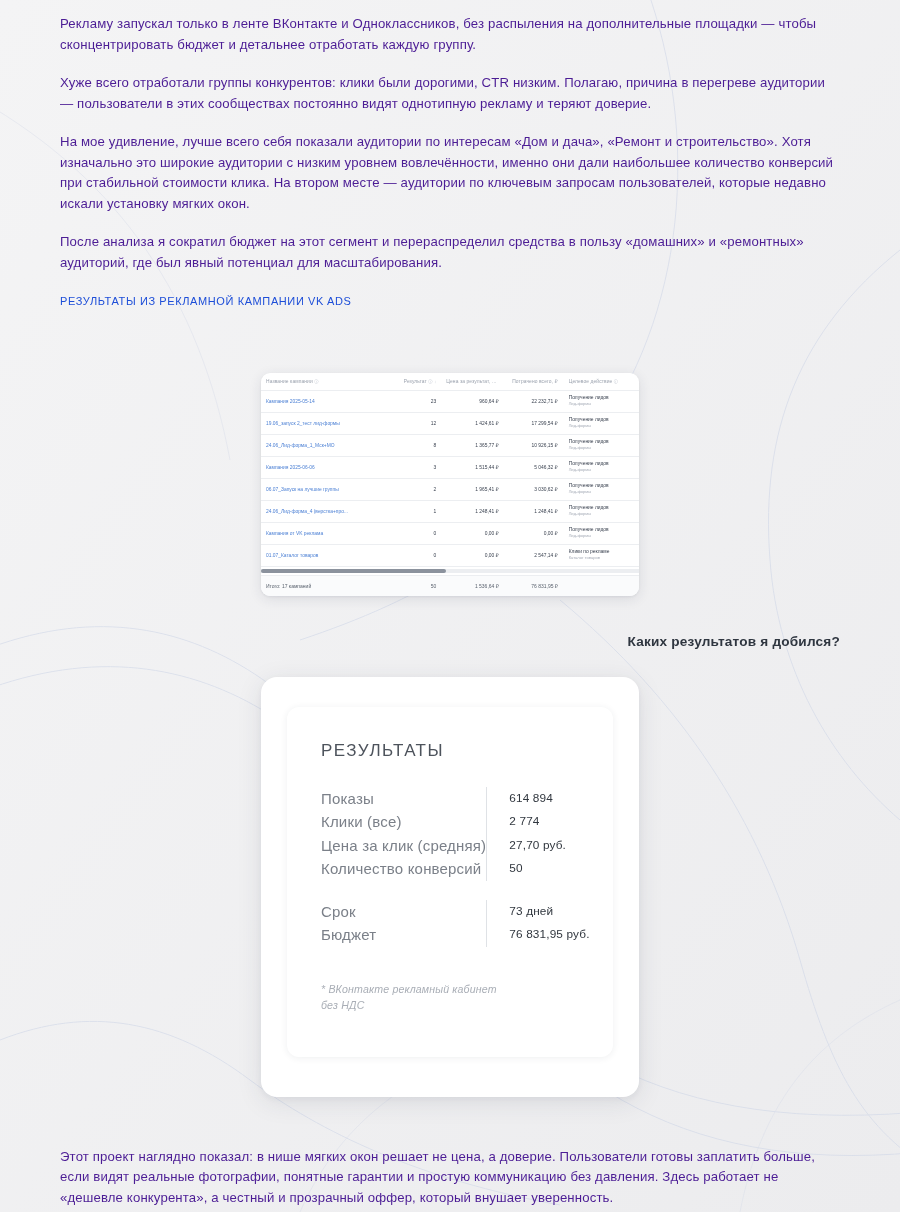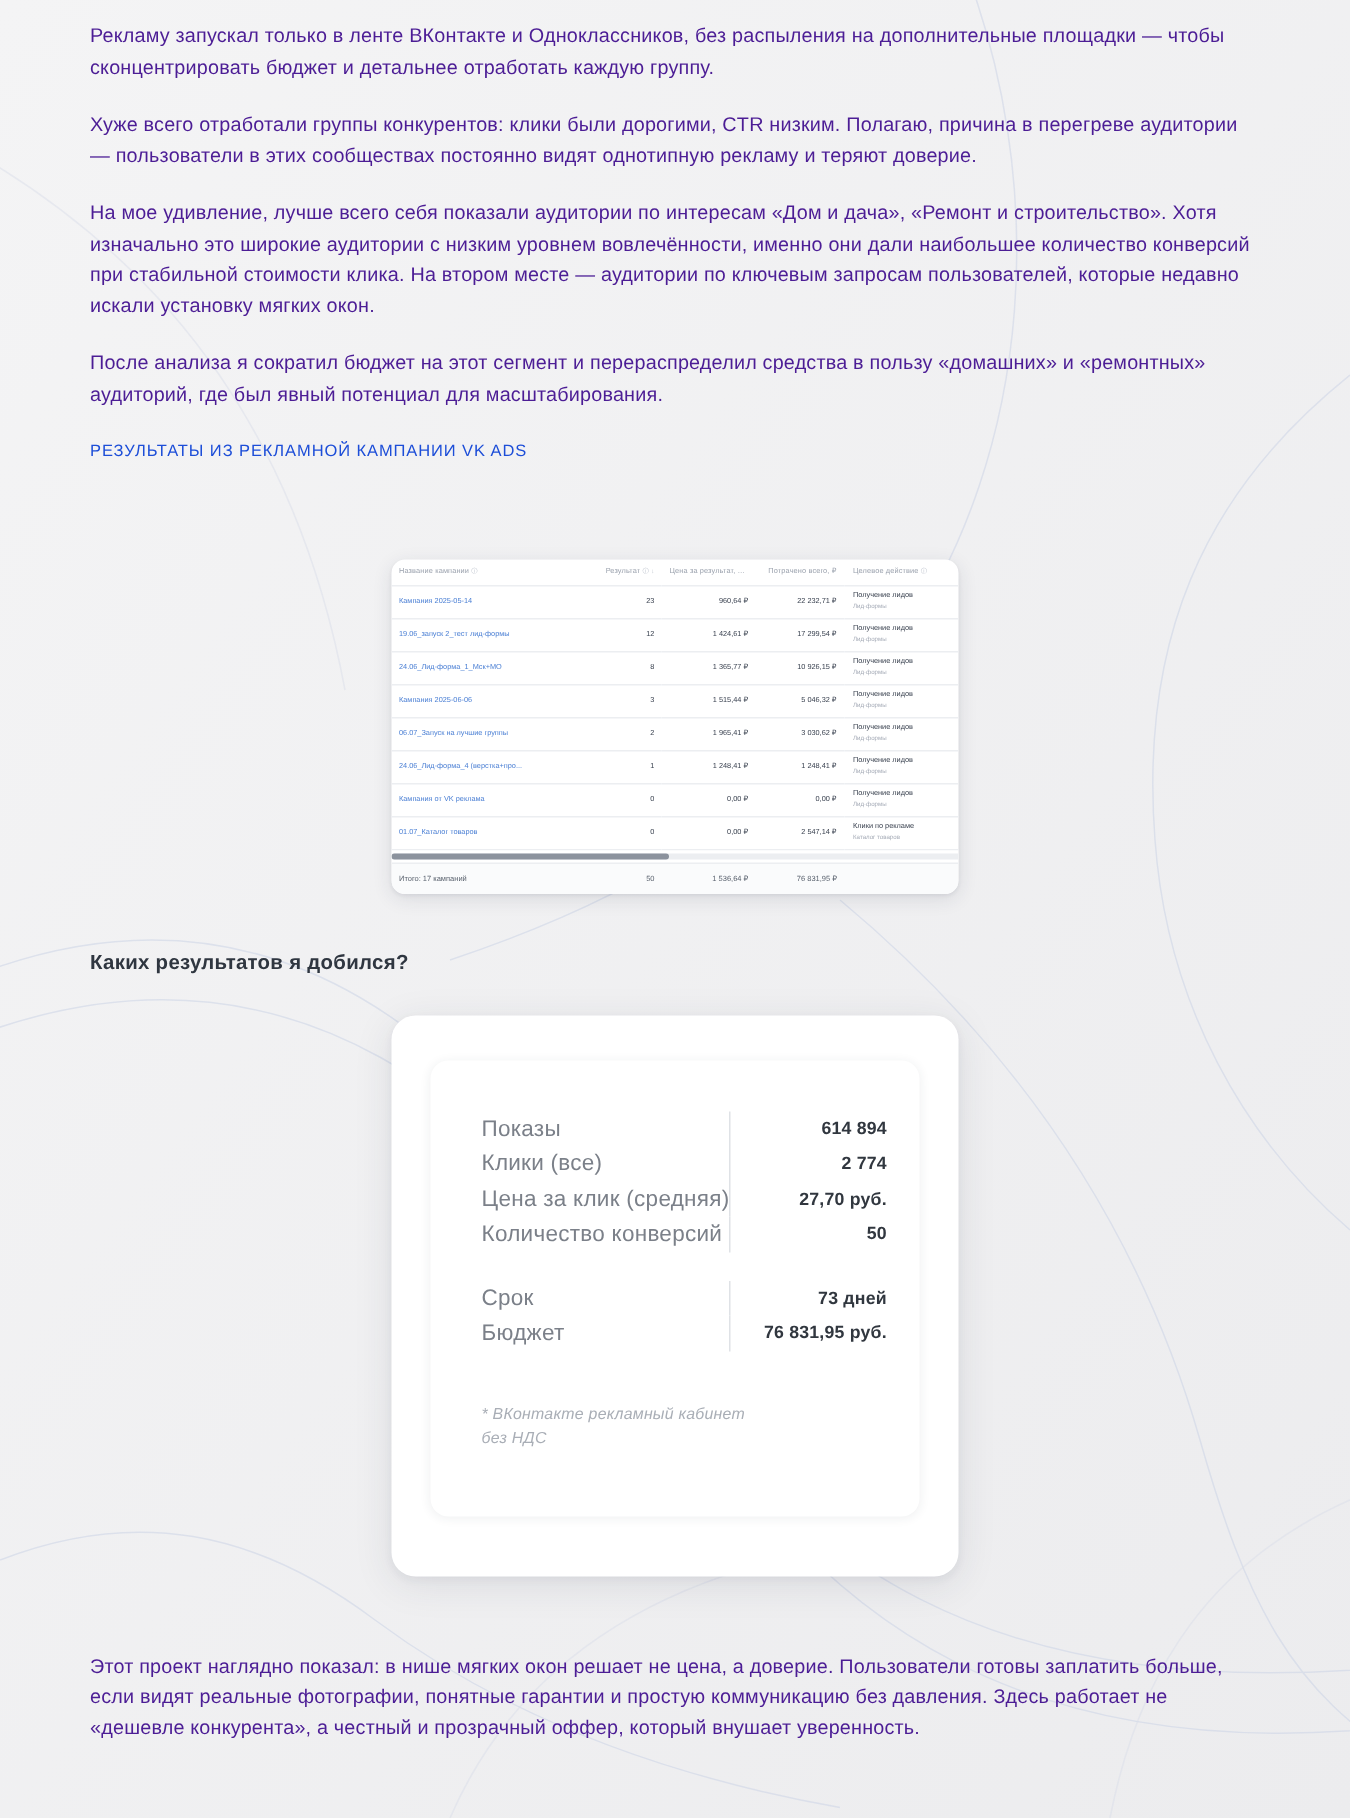--- a/index.html
+++ b/index.html
@@ -115,21 +115,21 @@
     display:flex; align-items:center; height:20px;
     background:#fafbfc; font-size:5px; color:#5b636f;
   }
   .vk-total .t-name  { width:39%; padding-left:5px; }
   .vk-total .t-res   { width:13%; text-align:right; padding-right:5px; }
   .vk-total .t-price { width:18%; text-align:right; padding-right:5px; }
   .vk-total .t-spent { width:17%; text-align:right; padding-right:5px; }
   .vk-total .t-pad   { width:22%; }
 
   
-  .subheading-wrap { margin: 38px 0 0 0; }
+  .subheading-wrap { margin: 38px 0 0 0; text-align: right; }
 
   
   .results-outer-wrap {
     margin: 28px 0 0 0;
     display:flex; justify-content:center;
   }
   .results-outer {
     width: 378px;
     background: #ffffff;
     border-radius: 16px;
@@ -152,29 +152,28 @@
   .res-table td { padding: 0; vertical-align: middle; }
   .res-label {
     font-size: 15px;
     color: #7b8089;
     line-height: 23.5px;
     letter-spacing: .012em;
     white-space: nowrap;
   }
   .res-value {
     font-size: 11.8px;
-    font-weight: bold;
+    font-weight: normal;
     color: #31373f;
     line-height: 23.5px;
     letter-spacing: .012em;
     padding-left: 22px !important;
     border-left: 1px solid #dfe2e6;
     white-space: nowrap;
     width: 52%;
-    text-align: right;
   }
   .res-gap td { height: 19px; }
   .res-gap .res-value { border-left: 1px solid transparent; }
   .res-note {
     margin: 34px 0 0 0;
     font-size: 10.6px;
     font-style: italic;
     line-height: 16px;
     color: #a9aeb6;
     letter-spacing: .015em;
@@ -345,20 +344,21 @@
   </div>
 
   <div class="subheading-wrap">
     <p class="subheading">Каких результатов я добился?</p>
   </div>
 
   <div class="results-outer-wrap">
     <div class="results-outer">
       <div class="results-inner">
 
+        <div class="results-title">РЕЗУЛЬТАТЫ</div>
 
         <table class="res-table">
           <tbody>
             <tr>
               <td class="res-label">Показы</td>
               <td class="res-value">614 894</td>
             </tr>
             <tr>
               <td class="res-label">Клики (все)</td>
               <td class="res-value">2 774</td>

